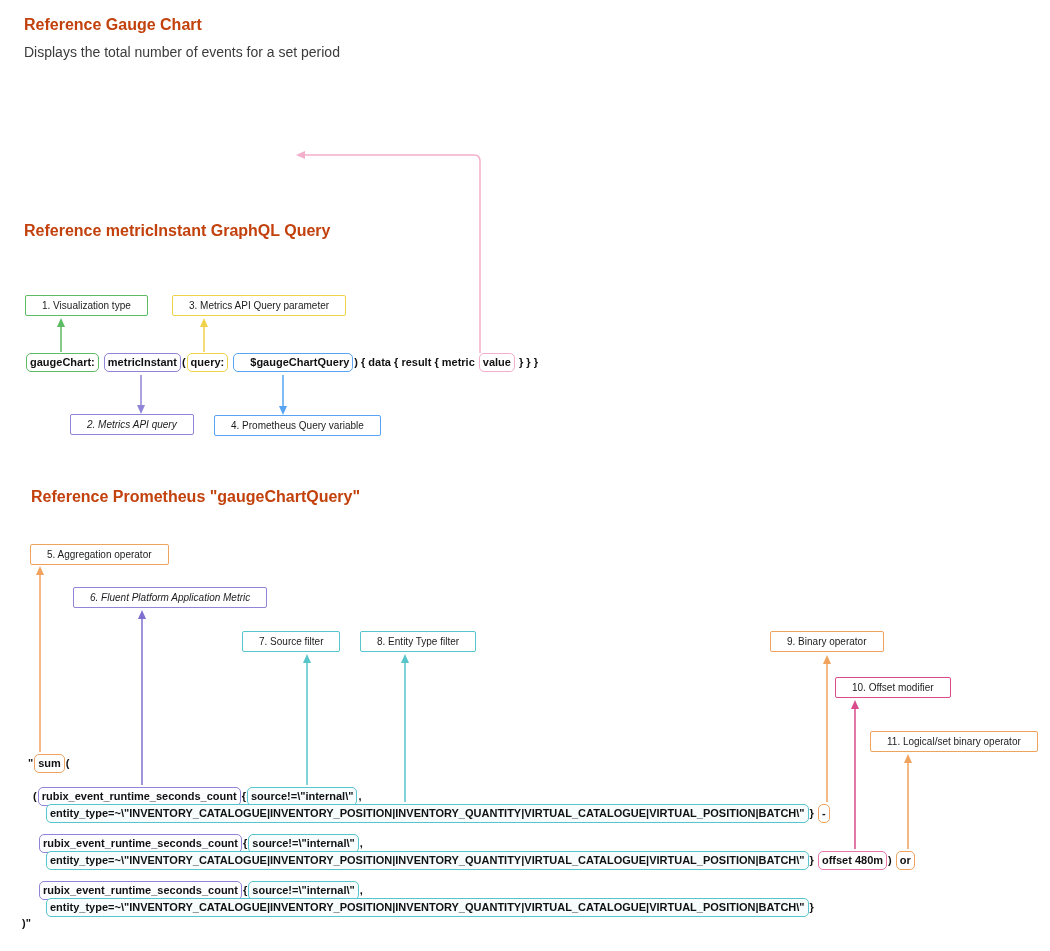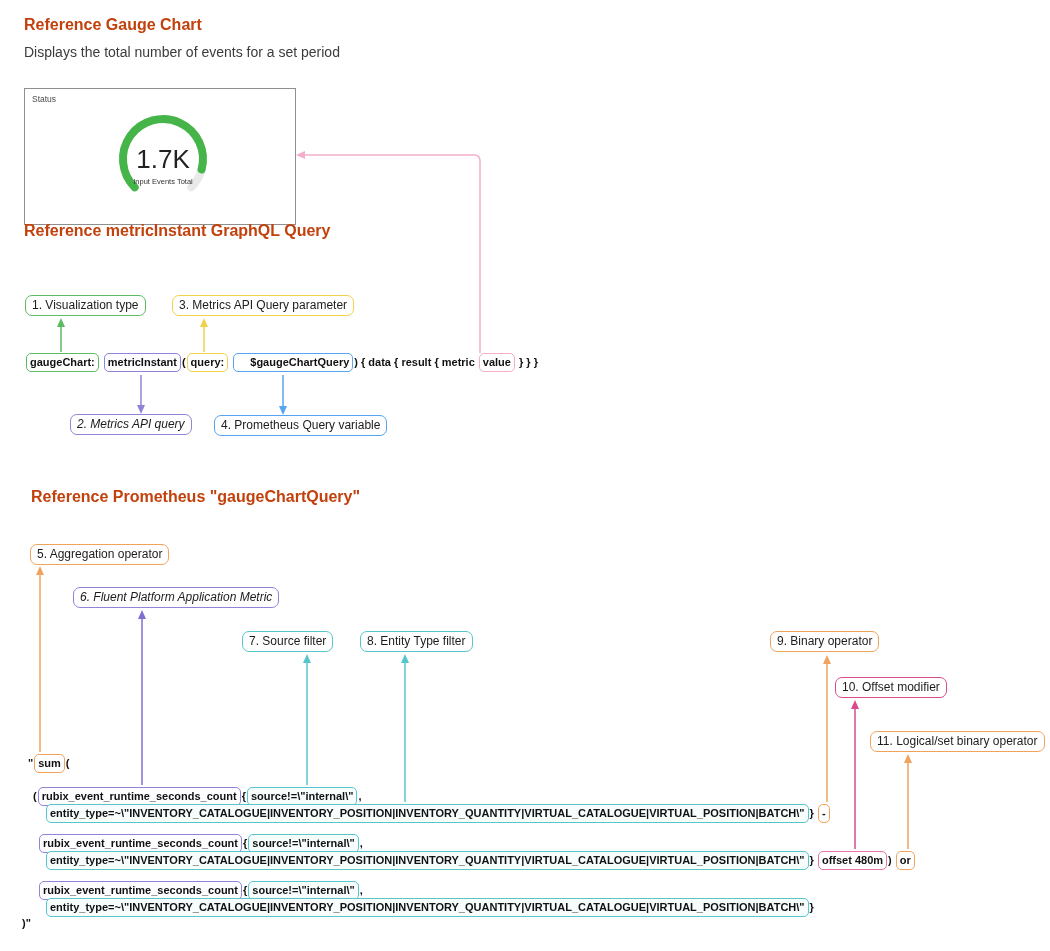--- a/index.html
+++ b/index.html
@@ -8,22 +8,22 @@
     font-family:"Liberation Sans","DejaVu Sans",sans-serif;color:#1a1a1a;
   }
   .abs{position:absolute;}
   .h1{font-size:16px;font-weight:bold;color:#c2410c;}
   .sub{font-size:14px;color:#3b3b3b;}
   
   .panel{border:1px solid #8f8f8f;background:#fff;}
   .panel-header{position:absolute;left:7px;top:5px;font-size:8.5px;color:#4d4d4d;}
   
   .callout{
-    position:absolute;background:#fff;border:1px solid;border-radius:7px;
-    padding:3px 6px;font-size:12px;color:#1c1c1c;white-space:nowrap;line-height:13px;
+    position:absolute;background:#fff;border:1px solid;border-radius:2px;
+    padding:3px 16px;font-size:10px;color:#1c1c1c;white-space:nowrap;line-height:13px;
   }
   .c-green{border-color:#5cbb63;}
   .c-yellow{border-color:#f0d24a;}
   .c-purple{border-color:#9084d8;font-style:italic;}
   .c-blue{border-color:#57a4f2;}
   .c-orange{border-color:#f0a35e;}
   .c-teal{border-color:#56c6cc;}
   .c-magenta{border-color:#d94b8a;}
   
   .code{
@@ -44,29 +44,20 @@
   .overlay{position:absolute;left:0;top:0;pointer-events:none;}
 </style>
 </head>
 <body>
 
 <div class="canvas">
 
   <div class="abs h1" style="left:24px;top:16px;">Reference Gauge Chart</div>
   <div class="abs sub" style="left:24px;top:44px;">Displays the total number of events for a set period</div>
 
-  <div class="abs panel" style="left:24px;top:88px;width:270px;height:135px;">
-    <div class="panel-header">Status</div>
-    <svg class="abs" style="left:66px;top:22px;" width="144" height="100" viewBox="0 0 144 100">
-      <path d="M 110.6 58.4 A 40 40 0 0 1 100.3 76.3" fill="none" stroke="#e9e9e9" stroke-width="8" stroke-linecap="round"></path>
-      <path d="M 43.7 76.3 A 40 40 0 1 1 110.6 58.4" fill="none" stroke="#45b549" stroke-width="8" stroke-linecap="round"></path>
-      <text x="72" y="57" text-anchor="middle" font-size="26" fill="#222222">1.7K</text>
-      <text x="72" y="73" text-anchor="middle" font-size="7.5" fill="#333333">Input Events Total</text>
-    </svg>
-  </div>
 
   <div class="abs h1" style="left:24px;top:222px;">Reference metricInstant GraphQL Query</div>
 
   <div class="callout c-green" style="left:25px;top:295px;">1. Visualization type</div>
   <div class="callout c-yellow" style="left:172px;top:295px;">3. Metrics API Query parameter</div>
 
   <div class="code" style="left:25px;top:353px;"><span class="tok box b-green">gaugeChart:</span><span class="tok"> </span><span class="tok box b-purple">metricInstant</span><span class="tok">(</span><span class="tok box b-yellow">query:</span><span class="tok"> </span><span class="tok box b-blue">$gaugeChartQuery</span><span class="tok">) { data { result { metric </span><span class="tok box b-pink">value</span><span class="tok"> } } }</span></div>
 
   <div class="callout c-purple" style="left:70px;top:414px;">2. Metrics API query</div>
   <div class="callout c-blue" style="left:214px;top:415px;">4. Prometheus Query variable</div>

